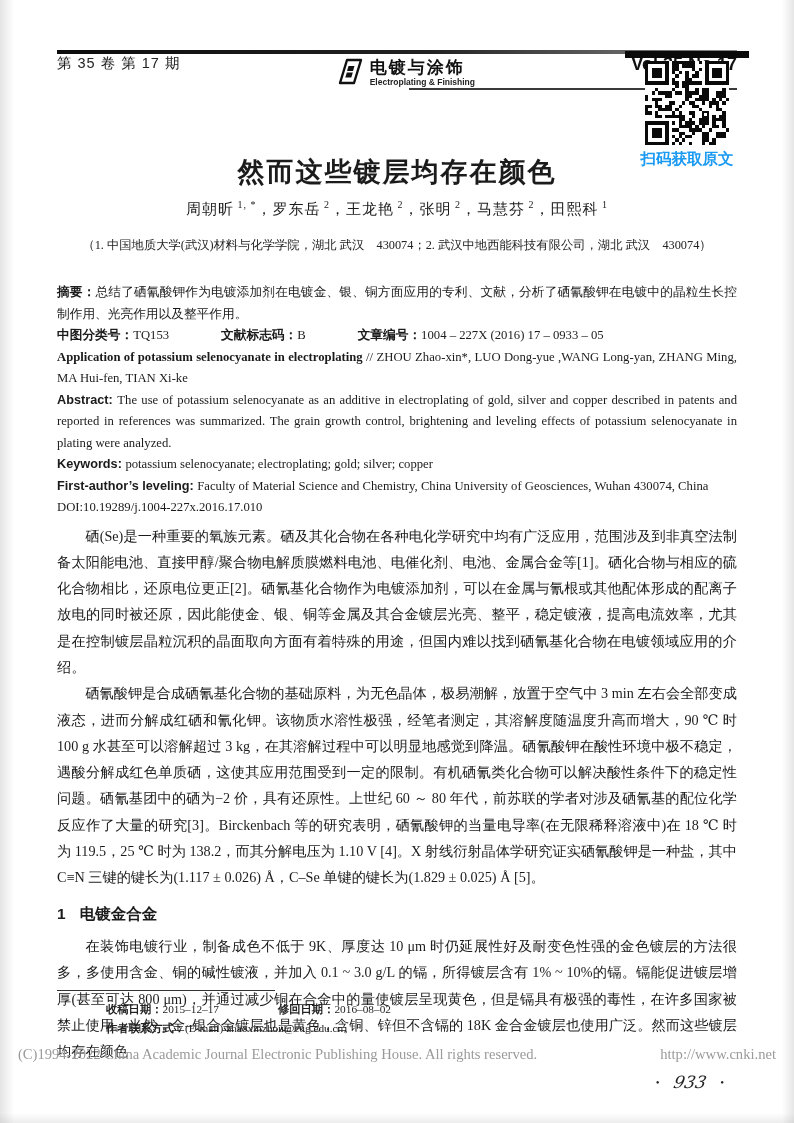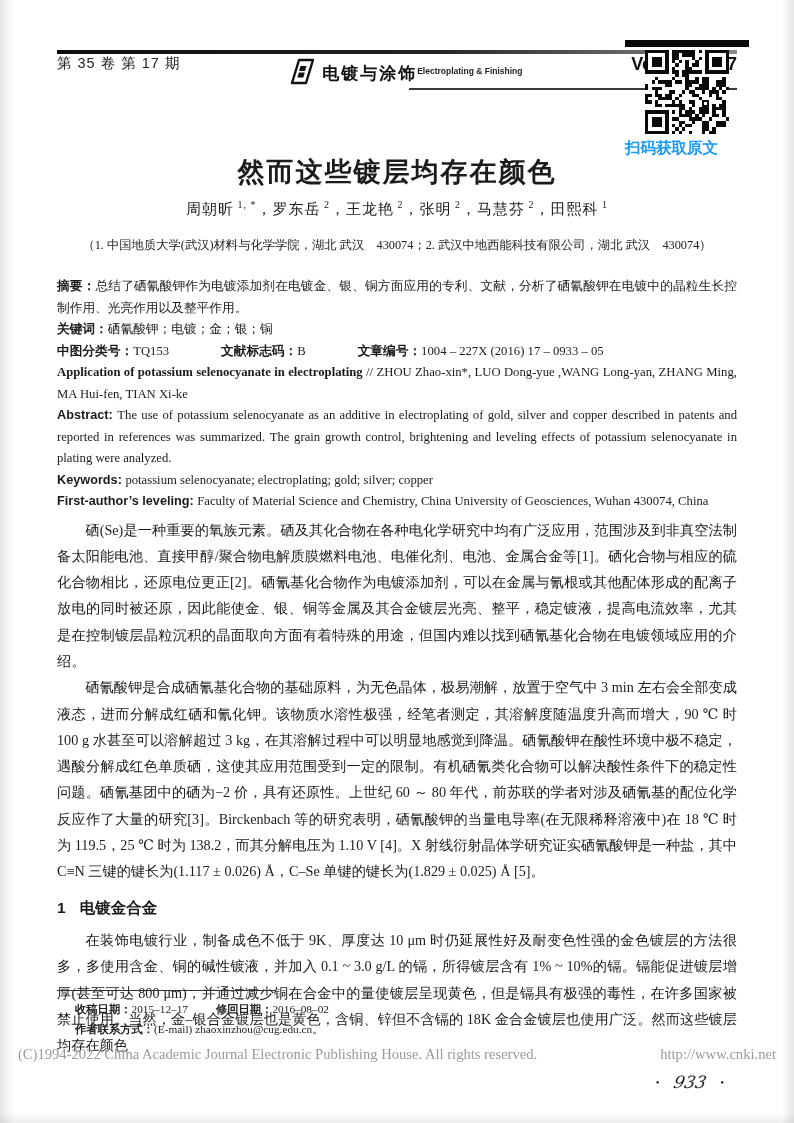--- a/index.html
+++ b/index.html
@@ -17,49 +17,49 @@
       linear-gradient(to left, rgba(170,170,170,.30) 0, rgba(255,255,255,0) 12px) right/16px 100% no-repeat,
       linear-gradient(to top, rgba(180,180,180,.25) 0, rgba(255,255,255,0) 10px) bottom/100% 14px no-repeat,
       #fff;
   }
   .content{position:absolute;left:57px;right:57px;top:0;}
   
   .rule-top{margin-top:50px;height:4px;background:linear-gradient(to right,#0d0d0d 0%,#222 55%,#8a8a8a 100%);}
   .header-row{display:flex;justify-content:space-between;height:38px;}
   .issue-left{font-family:"Liberation Sans","DejaVu Sans",sans-serif;font-size:14.5px;letter-spacing:1px;color:#222;}
   .brand{display:flex;align-items:center;gap:6px;}
-  .brand-txt{display:flex;flex-direction:row;line-height:1;}
+  .brand-txt{display:flex;flex-direction:column;line-height:1;}
   .brand-cn{font-family:"Liberation Sans","DejaVu Sans",sans-serif;font-weight:bold;font-size:17px;letter-spacing:2px;color:#111;}
   .brand-en{font-family:"Liberation Sans","DejaVu Sans",sans-serif;font-weight:bold;font-size:8.5px;color:#222;margin-top:2px;}
   .issue-right{font-family:"Liberation Sans","DejaVu Sans",sans-serif;font-weight:bold;font-size:18px;color:#111;}
   .rule-right{position:absolute;left:352px;right:0;top:88px;height:2px;background:#3a3a3a;}
   
-  .qr-box{position:absolute;right:-12px;top:40px;width:124px;text-align:left;}
+  .qr-box{position:absolute;right:-12px;top:51px;width:124px;text-align:center;}
   .qr-topbar{height:7px;background:#0a0a0a;margin-bottom:3px;}
   .qr-box svg{display:block;margin:0 auto;}
   .qr-caption{font-family:"Liberation Sans","DejaVu Sans",sans-serif;font-weight:bold;font-size:15.5px;margin-top:4px;white-space:nowrap;}
   
   .title{margin-top:62px;text-align:center;font-size:27px;font-weight:bold;letter-spacing:2px;}
   .authors{margin-top:9px;text-align:center;font-size:15px;letter-spacing:1px;}
   .authors sup{font-size:10px;}
   .affil{margin-top:18px;text-align:center;font-size:12.3px;color:#222;}
   
-  .meta{margin-top:22px;font-size:12.7px;line-height:21.5px;text-align:justify;}
+  .meta{margin-top:28px;font-size:12.7px;line-height:21.5px;text-align:justify;}
   .meta .lbl{font-family:"Liberation Sans","DejaVu Sans",sans-serif;font-weight:bold;}
   .meta .row3 span.gap{display:inline-block;width:52px;}
   .meta .en-bold{font-weight:bold;}
   
   .bodytext{margin-top:4px;font-size:14.2px;line-height:26.3px;text-align:justify;}
   .bodytext p{margin:0;text-indent:2em;}
   .sec-head{margin:10px 0 6px 0;font-family:"Liberation Sans","DejaVu Sans",sans-serif;font-weight:bold;font-size:15.5px;}
   .sec-head .no{margin-right:14px;}
   
   .footnote-rule{position:absolute;left:57px;top:990px;width:218px;height:1px;background:#333;}
   .footnote{position:absolute;left:75px;right:40px;top:1000px;font-size:11.3px;line-height:19px;color:#222;}
-  .footnote .lbl{font-family:Liberation Mono, monospace;font-weight:bold;}
+  .footnote .lbl{font-family:Liberation Serif, serif;font-weight:bold;margin-left:31px;}
   .footnote .sp{display:inline-block;width:28px;}
   .watermark{position:absolute;left:18px;right:18px;top:1046px;font-size:14.6px;color:#9a9a9a;display:flex;justify-content:space-between;}
   .pageno{position:absolute;right:70px;top:1072px;font-size:14px;color:#222;display:flex;align-items:center;gap:14px;}
   .pageno .num{font-family:"DejaVu Serif","Liberation Serif",serif;font-style:italic;font-size:17px;transform:skewX(-12deg);}
   .pageno .dot{font-size:11px;}
 </style>
 </head>
 <body>
 
 <div class="page">
@@ -311,26 +311,26 @@
     </div>
 
     <div class="title">然而这些镀层均存在颜色</div>
 
     <div class="authors"><span>周朝昕</span><sup> 1, *</sup><span>，</span><span>罗东岳</span><sup> 2</sup><span>，</span><span>王龙艳</span><sup> 2</sup><span>，</span><span>张明</span><sup> 2</sup><span>，</span><span>马慧芬</span><sup> 2</sup><span>，</span><span>田熙科</span><sup> 1</sup></div>
 
     <div class="affil">（1. 中国地质大学(武汉)材料与化学学院，湖北 武汉　430074；2. 武汉中地西能科技有限公司，湖北 武汉　430074）</div>
 
     <div class="meta">
       <div><span class="lbl">摘要：</span><span>总结了硒氰酸钾作为电镀添加剂在电镀金、银、铜方面应用的专利、文献，分析了硒氰酸钾在电镀中的晶粒生长控制作用、光亮作用以及整平作用。</span></div>
-      <div><span class="lbl">关键词：</span><span>硒氰酸钾；电镀；金；银；铜</span></div>
       <div class="row3"><span class="lbl">中图分类号：</span><span>TQ153</span><span class="gap"></span><span class="lbl">文献标志码：</span><span>B</span><span class="gap"></span><span class="lbl">文章编号：</span><span>1004 – 227X (2016) 17 – 0933 – 05</span></div>
       <div><span class="en-bold">Application of potassium selenocyanate in electroplating</span><span> // ZHOU Zhao-xin*, LUO Dong-yue ,WANG Long-yan, ZHANG Ming, MA Hui-fen, TIAN Xi-ke</span></div>
       <div><span class="lbl">Abstract: </span><span>The use of potassium selenocyanate as an additive in electroplating of gold, silver and copper described in patents and reported in references was summarized. The grain growth control, brightening and leveling effects of potassium selenocyanate in plating were analyzed.</span></div>
       <div><span class="lbl">Keywords: </span><span>potassium selenocyanate; electroplating; gold; silver; copper</span></div>
       <div><span class="lbl">First-author’s leveling: </span><span>Faculty of Material Science and Chemistry, China University of Geosciences, Wuhan 430074, China</span></div>
+      <div>DOI:10.19289/j.1004-227x.2016.17.010</div>
     </div>
 
     <div class="bodytext">
       <p>硒(Se)是一种重要的氧族元素。硒及其化合物在各种电化学研究中均有广泛应用，范围涉及到非真空法制备太阳能电池、直接甲醇/聚合物电解质膜燃料电池、电催化剂、电池、金属合金等[1]。硒化合物与相应的硫化合物相比，还原电位更正[2]。硒氰基化合物作为电镀添加剂，可以在金属与氰根或其他配体形成的配离子放电的同时被还原，因此能使金、银、铜等金属及其合金镀层光亮、整平，稳定镀液，提高电流效率，尤其是在控制镀层晶粒沉积的晶面取向方面有着特殊的用途，但国内难以找到硒氰基化合物在电镀领域应用的介绍。</p>
       <p>硒氰酸钾是合成硒氰基化合物的基础原料，为无色晶体，极易潮解，放置于空气中 3 min 左右会全部变成液态，进而分解成红硒和氰化钾。该物质水溶性极强，经笔者测定，其溶解度随温度升高而增大，90 ℃ 时 100 g 水甚至可以溶解超过 3 kg，在其溶解过程中可以明显地感觉到降温。硒氰酸钾在酸性环境中极不稳定，遇酸分解成红色单质硒，这使其应用范围受到一定的限制。有机硒氰类化合物可以解决酸性条件下的稳定性问题。硒氰基团中的硒为−2 价，具有还原性。上世纪 60 ～ 80 年代，前苏联的学者对涉及硒氰基的配位化学反应作了大量的研究[3]。Birckenbach 等的研究表明，硒氰酸钾的当量电导率(在无限稀释溶液中)在 18 ℃ 时为 119.5，25 ℃ 时为 138.2，而其分解电压为 1.10 V [4]。X 射线衍射晶体学研究证实硒氰酸钾是一种盐，其中 C≡N 三键的键长为(1.117 ± 0.026) Å，C–Se 单键的键长为(1.829 ± 0.025) Å [5]。</p>
       <div class="sec-head"><span class="no">1</span><span>电镀金合金</span></div>
       <p>在装饰电镀行业，制备成色不低于 9K、厚度达 10 μm 时仍延展性好及耐变色性强的金色镀层的方法很多，多使用含金、铜的碱性镀液，并加入 0.1 ~ 3.0 g/L 的镉，所得镀层含有 1% ~ 10%的镉。镉能促进镀层增厚(甚至可达 800 μm)，并通过减少铜在合金中的量使镀层呈现黄色，但是镉具有极强的毒性，在许多国家被禁止使用。当然，金–银合金镀层也是黄色，含铜、锌但不含镉的 18K 金合金镀层也使用广泛。然而这些镀层均存在颜色</p>
     </div>
   </div>
 

